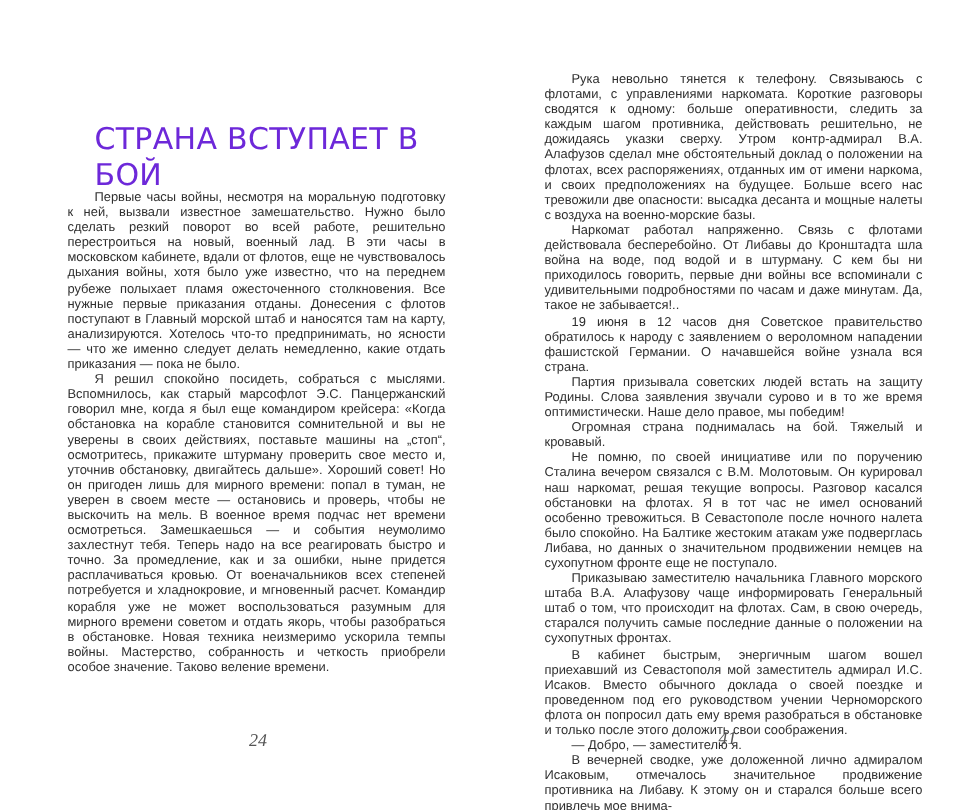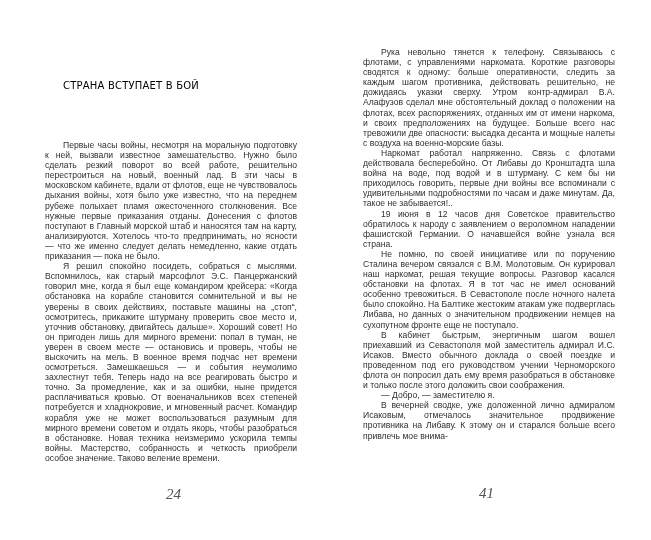--- a/index.html
+++ b/index.html
@@ -1,47 +1,50 @@
 <!DOCTYPE html>
 <html><head>
 <meta charset="utf-8">
 <style>
   html, body { margin: 0; padding: 0; background: #ffffff; }
   body { width: 651px; height: 540px; position: relative; overflow: hidden;
          font-family: "Liberation Sans", sans-serif; color: #2a2a2a; }
   .page { position: absolute; top: 0; height: 388px; text-decoration: underline; }
   .page-left { left: 0; width: 325px; }
   .page-right { left: 326px; width: 325px; }
-  .chapter-title { position: absolute; left: 63px; top: 80px; font-size: 10px;
-        letter-spacing: 0.2px; color: #000000; font-family: "DejaVu Sans", sans-serif; font-weight: normal; margin: 0; }
+  .chapter-title { position: absolute; left: 63px; top: 80px; font-size: 20px;
+        letter-spacing: 0.2px; color: #6d28d9; font-family: "DejaVu Sans", sans-serif; font-weight: normal; margin: 0; }
   .text { position: absolute; font-size: 8.6px; line-height: 10.1px; text-align: justify; color: #2f2f2f; }
-  .page-left .text { left: 45px; top: 140px; width: 252px; }
+  .page-left .text { left: 45px; top: 126px; width: 252px; }
   .page-right .text { left: 37px; top: 47px; width: 252px; }
   .text p { margin: 0; text-indent: 18px; }
   .folio { position: absolute; font-family: "Liberation Serif", serif; font-style: italic;
-           font-size: 15px; color: #555; }
+           font-size: 12px; color: #555; }
   .page-left .folio { left: 166px; top: 486px; }
   .page-right .folio { left: 153px; top: 485px; }
 </style>
 </head>
 <body>
 
 <div class="page page-left">
   <h1 class="chapter-title">СТРАНА ВСТУПАЕТ В БОЙ</h1>
   <div class="text">
     <p>Первые часы войны, несмотря на моральную подготовку к ней, вызвали известное замешательство. Нужно было сделать резкий поворот во всей работе, решительно перестроиться на новый, военный лад. В эти часы в московском кабинете, вдали от флотов, еще не чувствовалось дыхания войны, хотя было уже известно, что на переднем рубеже полыхает пламя ожесточенного столкновения. Все нужные первые приказания отданы. Донесения с флотов поступают в Главный морской штаб и наносятся там на карту, анализируются. Хотелось что-то предпринимать, но ясности — что же именно следует делать немедленно, какие отдать приказания — пока не было.</p>
     <p>Я решил спокойно посидеть, собраться с мыслями. Вспомнилось, как старый марсофлот Э.С. Панцержанский говорил мне, когда я был еще командиром крейсера: «Когда обстановка на корабле становится сомнительной и вы не уверены в своих действиях, поставьте машины на „стоп“, осмотритесь, прикажите штурману проверить свое место и, уточнив обстановку, двигайтесь дальше». Хороший совет! Но он пригоден лишь для мирного времени: попал в туман, не уверен в своем месте — остановись и проверь, чтобы не выскочить на мель. В военное время подчас нет времени осмотреться. Замешкаешься — и события неумолимо захлестнут тебя. Теперь надо на все реагировать быстро и точно. За промедление, как и за ошибки, ныне придется расплачиваться кровью. От военачальников всех степеней потребуется и хладнокровие, и мгновенный расчет. Командир корабля уже не может воспользоваться разумным для мирного времени советом и отдать якорь, чтобы разобраться в обстановке. Новая техника неизмеримо ускорила темпы войны. Мастерство, собранность и четкость приобрели особое значение. Таково веление времени.</p>
   </div>
   <div class="folio">24</div>
 </div>
 
 <div class="page page-right">
   <div class="text">
     <p>Рука невольно тянется к телефону. Связываюсь с флотами, с управлениями наркомата. Короткие разговоры сводятся к одному: больше оперативности, следить за каждым шагом противника, действовать решительно, не дожидаясь указки сверху. Утром контр-адмирал В.А. Алафузов сделал мне обстоятельный доклад о положении на флотах, всех распоряжениях, отданных им от имени наркома, и своих предположениях на будущее. Больше всего нас тревожили две опасности: высадка десанта и мощные налеты с воздуха на военно-морские базы.</p>
     <p>Наркомат работал напряженно. Связь с флотами действовала бесперебойно. От Либавы до Кронштадта шла война на воде, под водой и в штурману. С кем бы ни приходилось говорить, первые дни войны все вспоминали с удивительными подробностями по часам и даже минутам. Да, такое не забывается!..</p>
     <p>19 июня в 12 часов дня Советское правительство обратилось к народу с заявлением о вероломном нападении фашистской Германии. О начавшейся войне узнала вся страна.</p>
+    <p>Партия призывала советских людей встать на защиту Родины. Слова заявления звучали сурово и в то же время оптимистически. Наше дело правое, мы победим!</p>
+    <p>Огромная страна поднималась на бой. Тяжелый и кровавый.</p>
     <p>Не помню, по своей инициативе или по поручению Сталина вечером связался с В.М. Молотовым. Он курировал наш наркомат, решая текущие вопросы. Разговор касался обстановки на флотах. Я в тот час не имел оснований особенно тревожиться. В Севастополе после ночного налета было спокойно. На Балтике жестоким атакам уже подверглась Либава, но данных о значительном продвижении немцев на сухопутном фронте еще не поступало.</p>
+    <p>Приказываю заместителю начальника Главного морского штаба В.А. Алафузову чаще информировать Генеральный штаб о том, что происходит на флотах. Сам, в свою очередь, старался получить самые последние данные о положении на сухопутных фронтах.</p>
     <p>В кабинет быстрым, энергичным шагом вошел приехавший из Севастополя мой заместитель адмирал И.С. Исаков. Вместо обычного доклада о своей поездке и проведенном под его руководством учении Черноморского флота он попросил дать ему время разобраться в обстановке и только после этого доложить свои соображения.</p>
     <p>— Добро, — заместителю я.</p>
     <p>В вечерней сводке, уже доложенной лично адмиралом Исаковым, отмечалось значительное продвижение противника на Либаву. К этому он и старался больше всего привлечь мое внима-</p>
   </div>
   <div class="folio">41</div>
 </div>
 
 </body></html>

